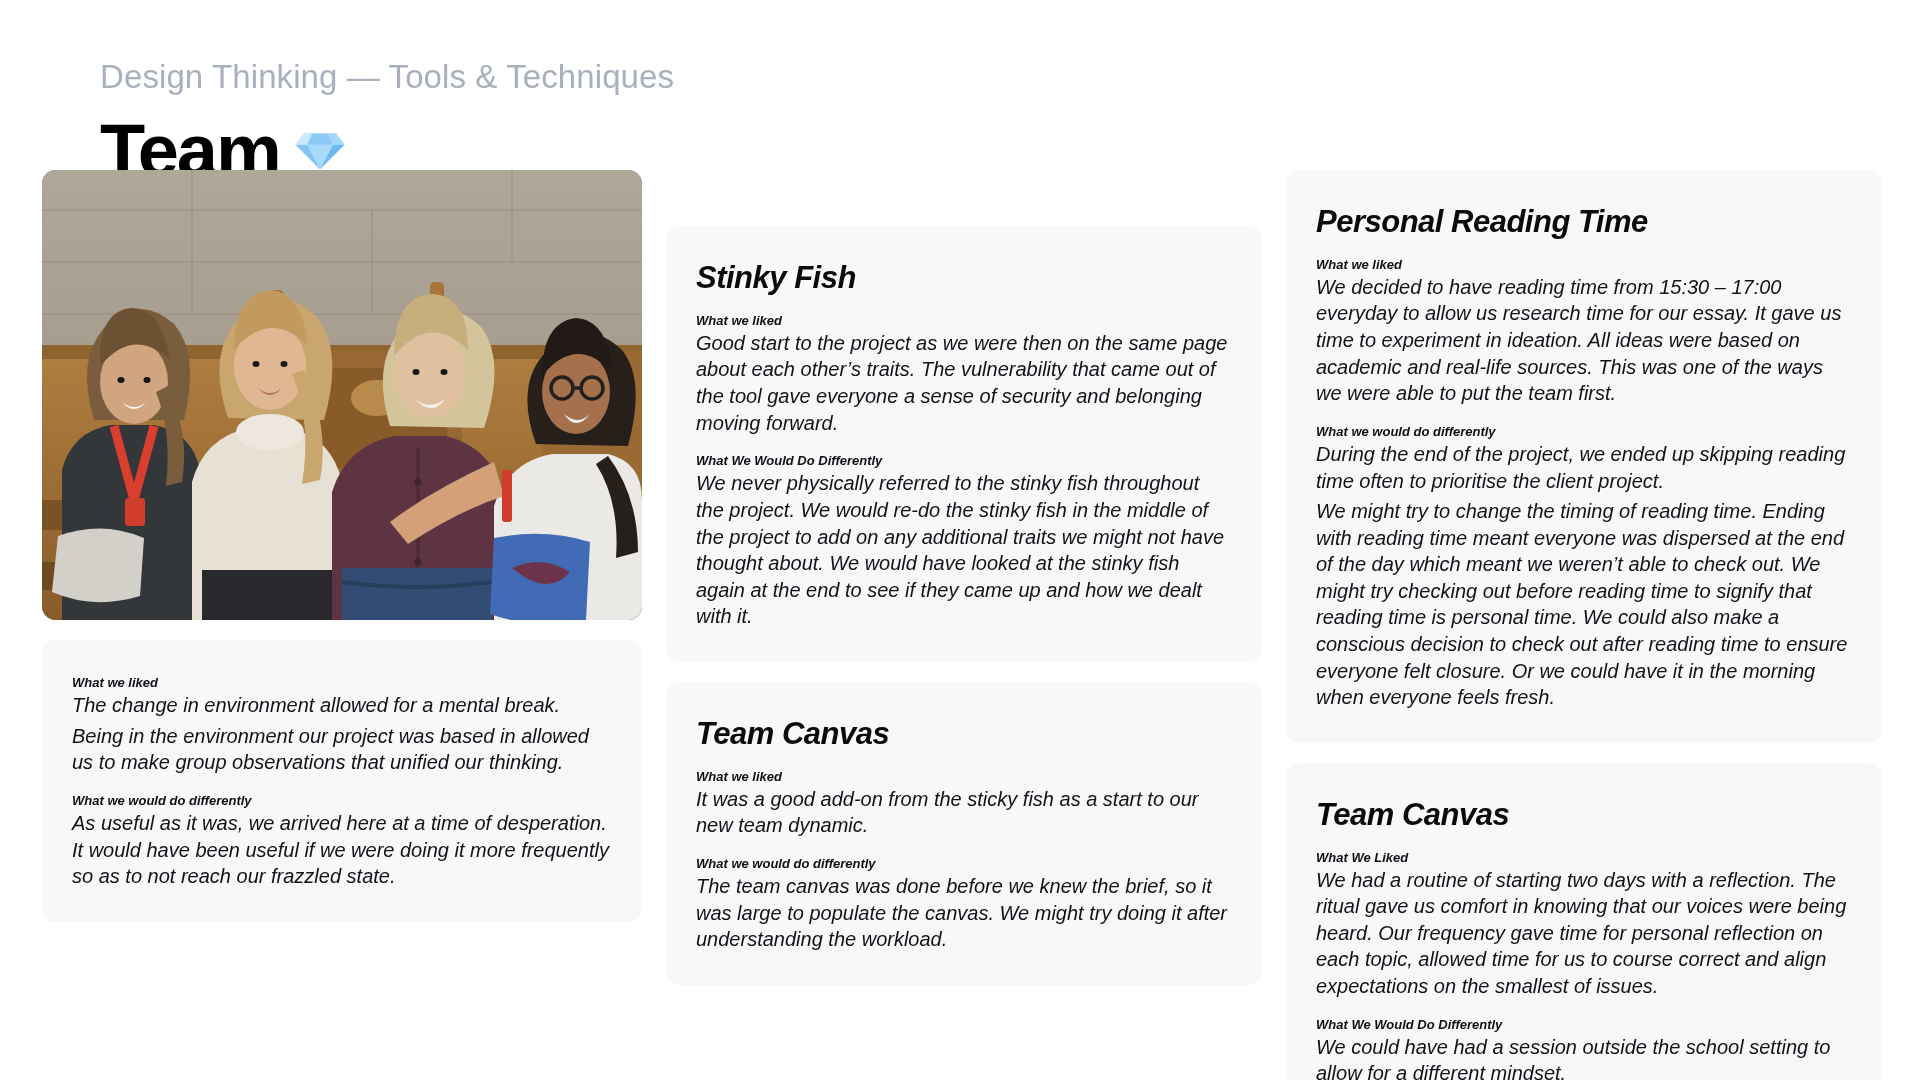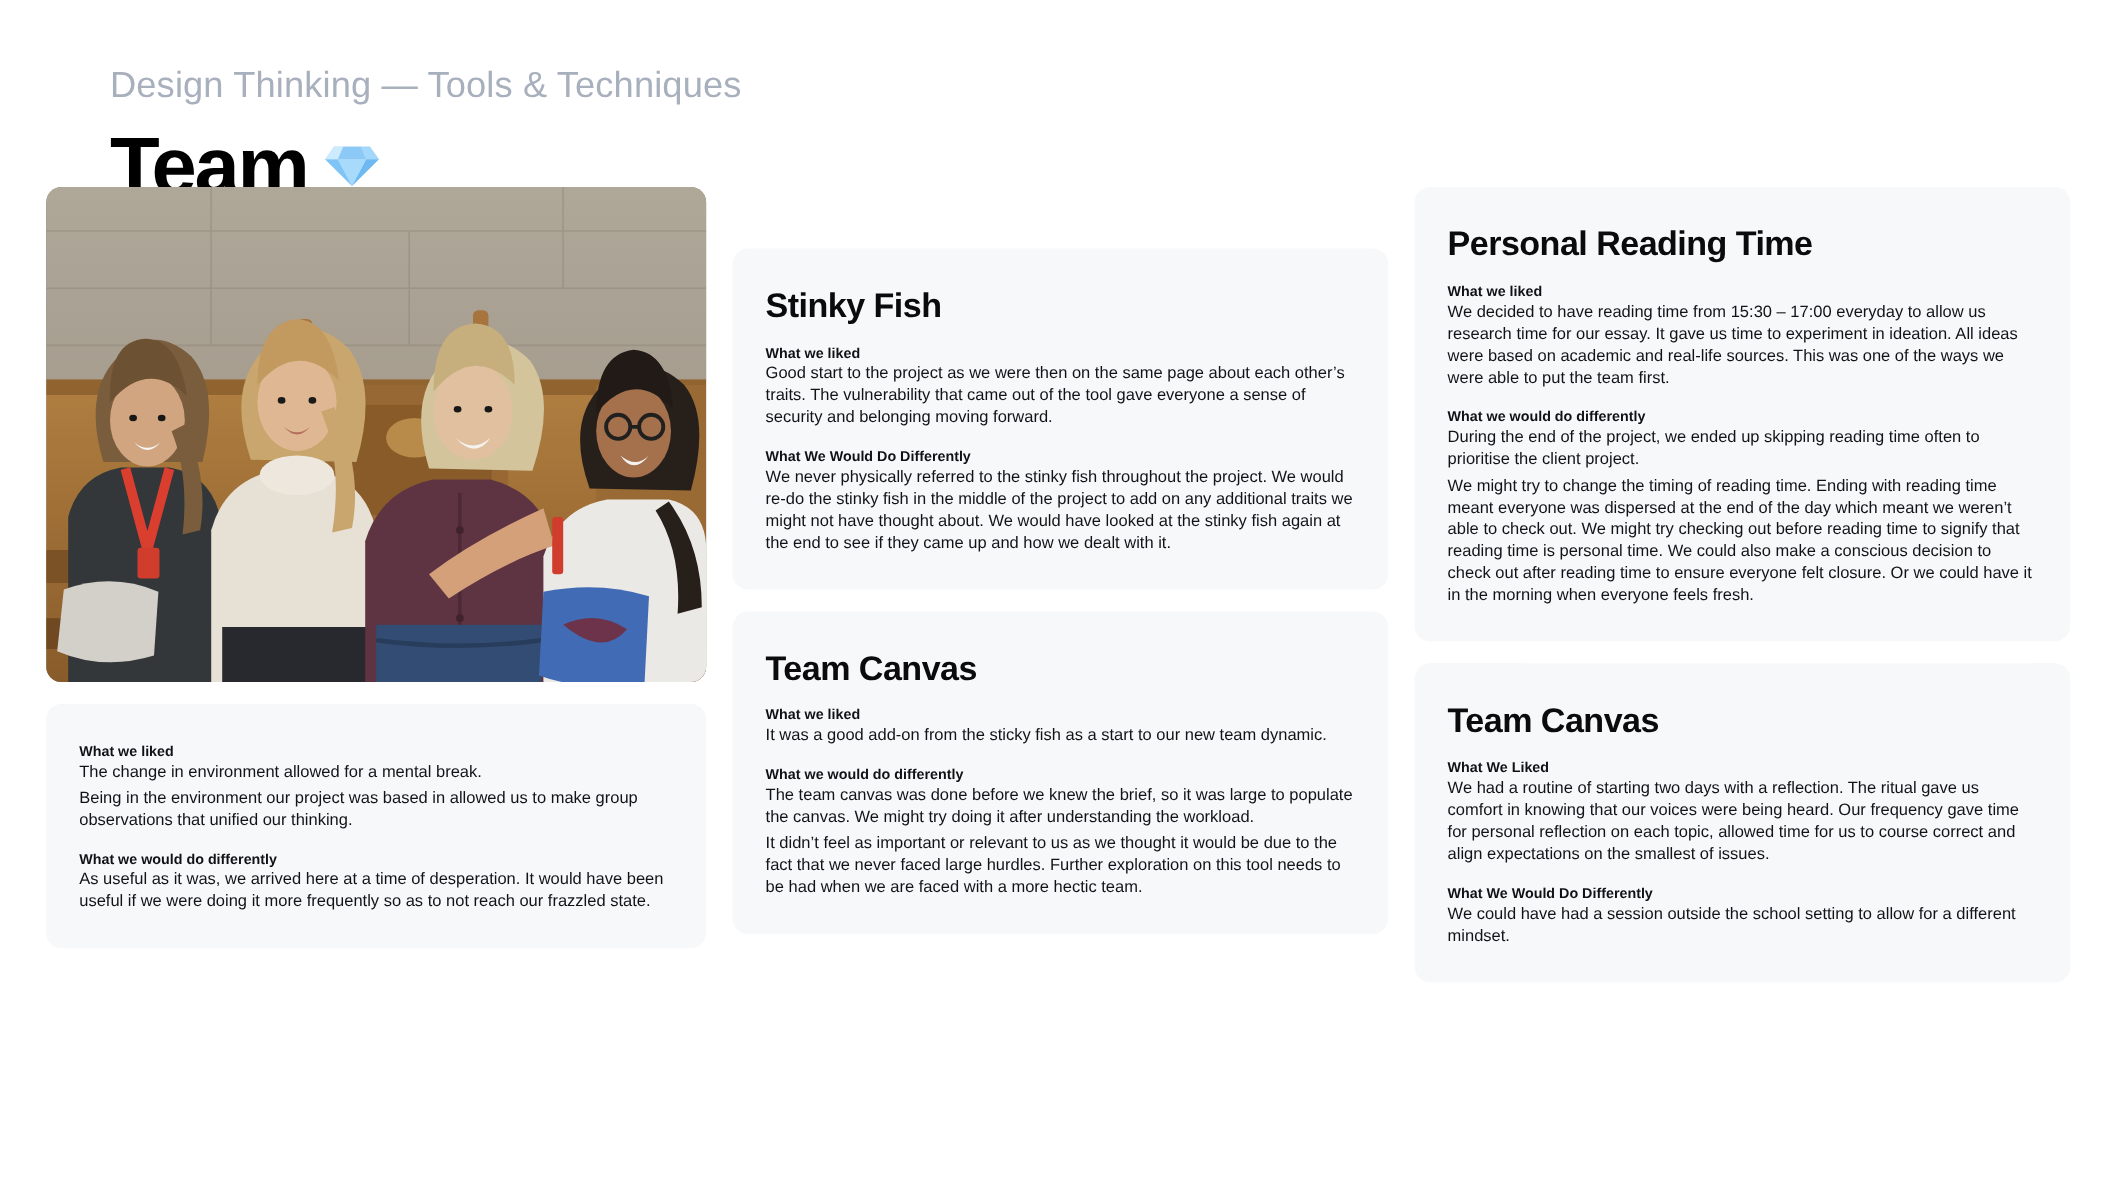--- a/index.html
+++ b/index.html
@@ -84,39 +84,40 @@
     position: relative;
     background: #8b8176;
   }
   .photo svg { display: block; width: 100%; height: 100%; }
 
   
   .card {
     background: #f7f8fa;
     border-radius: 14px;
     padding: 34px 30px 32px 30px;
+    font-style: italic;
   }
   .card-title {
     font-size: 31px;
     font-weight: 700;
     color: #0b0b0d;
     letter-spacing: -0.5px;
     line-height: 1.15;
     margin-bottom: 16px;
   }
   .sub-head {
     font-size: 13px;
     font-weight: 700;
     color: #101114;
     line-height: 1.32;
     margin-top: 16px;
   }
   .sub-head:first-of-type { margin-top: 0; }
   .body-text {
-    font-size: 15px;
+    font-size: 20px;
     font-weight: 400;
     color: #121316;
     line-height: 1.33;
     margin-top: 1px;
   }
   .body-text + .body-text { margin-top: 4px; }
 </style>
 </head>
 <body>
 
@@ -274,21 +275,20 @@
         <div class="sub-head">What We Would Do Differently</div>
         <div class="body-text">We never physically referred to the stinky fish throughout the project. We would re-do the stinky fish in the middle of the project to add on any additional traits we might not have thought about. We would have looked at the stinky fish again at the end to see if they came up and how we dealt with it.</div>
       </div>
 
       <div class="card">
         <div class="card-title">Team Canvas</div>
         <div class="sub-head">What we liked</div>
         <div class="body-text">It was a good add-on from the sticky fish as a start to our new team dynamic.</div>
         <div class="sub-head">What we would do differently</div>
         <div class="body-text">The team canvas was done before we knew the brief, so it was large to populate the canvas. We might try doing it after understanding the workload.</div>
-        <div class="body-text">It didn’t feel as important or relevant to us as we thought it would be due to the fact that we never faced large hurdles. Further exploration on this tool needs to be had when we are faced with a more hectic team.</div>
       </div>
 
     </div>
 
     <div class="col col-right">
 
       <div class="card">
         <div class="card-title">Personal Reading Time</div>
         <div class="sub-head">What we liked</div>
         <div class="body-text">We decided to have reading time from 15:30 – 17:00 everyday to allow us research time for our essay. It gave us time to experiment in ideation. All ideas were based on academic and real-life sources. This was one of the ways we were able to put the team first.</div>

